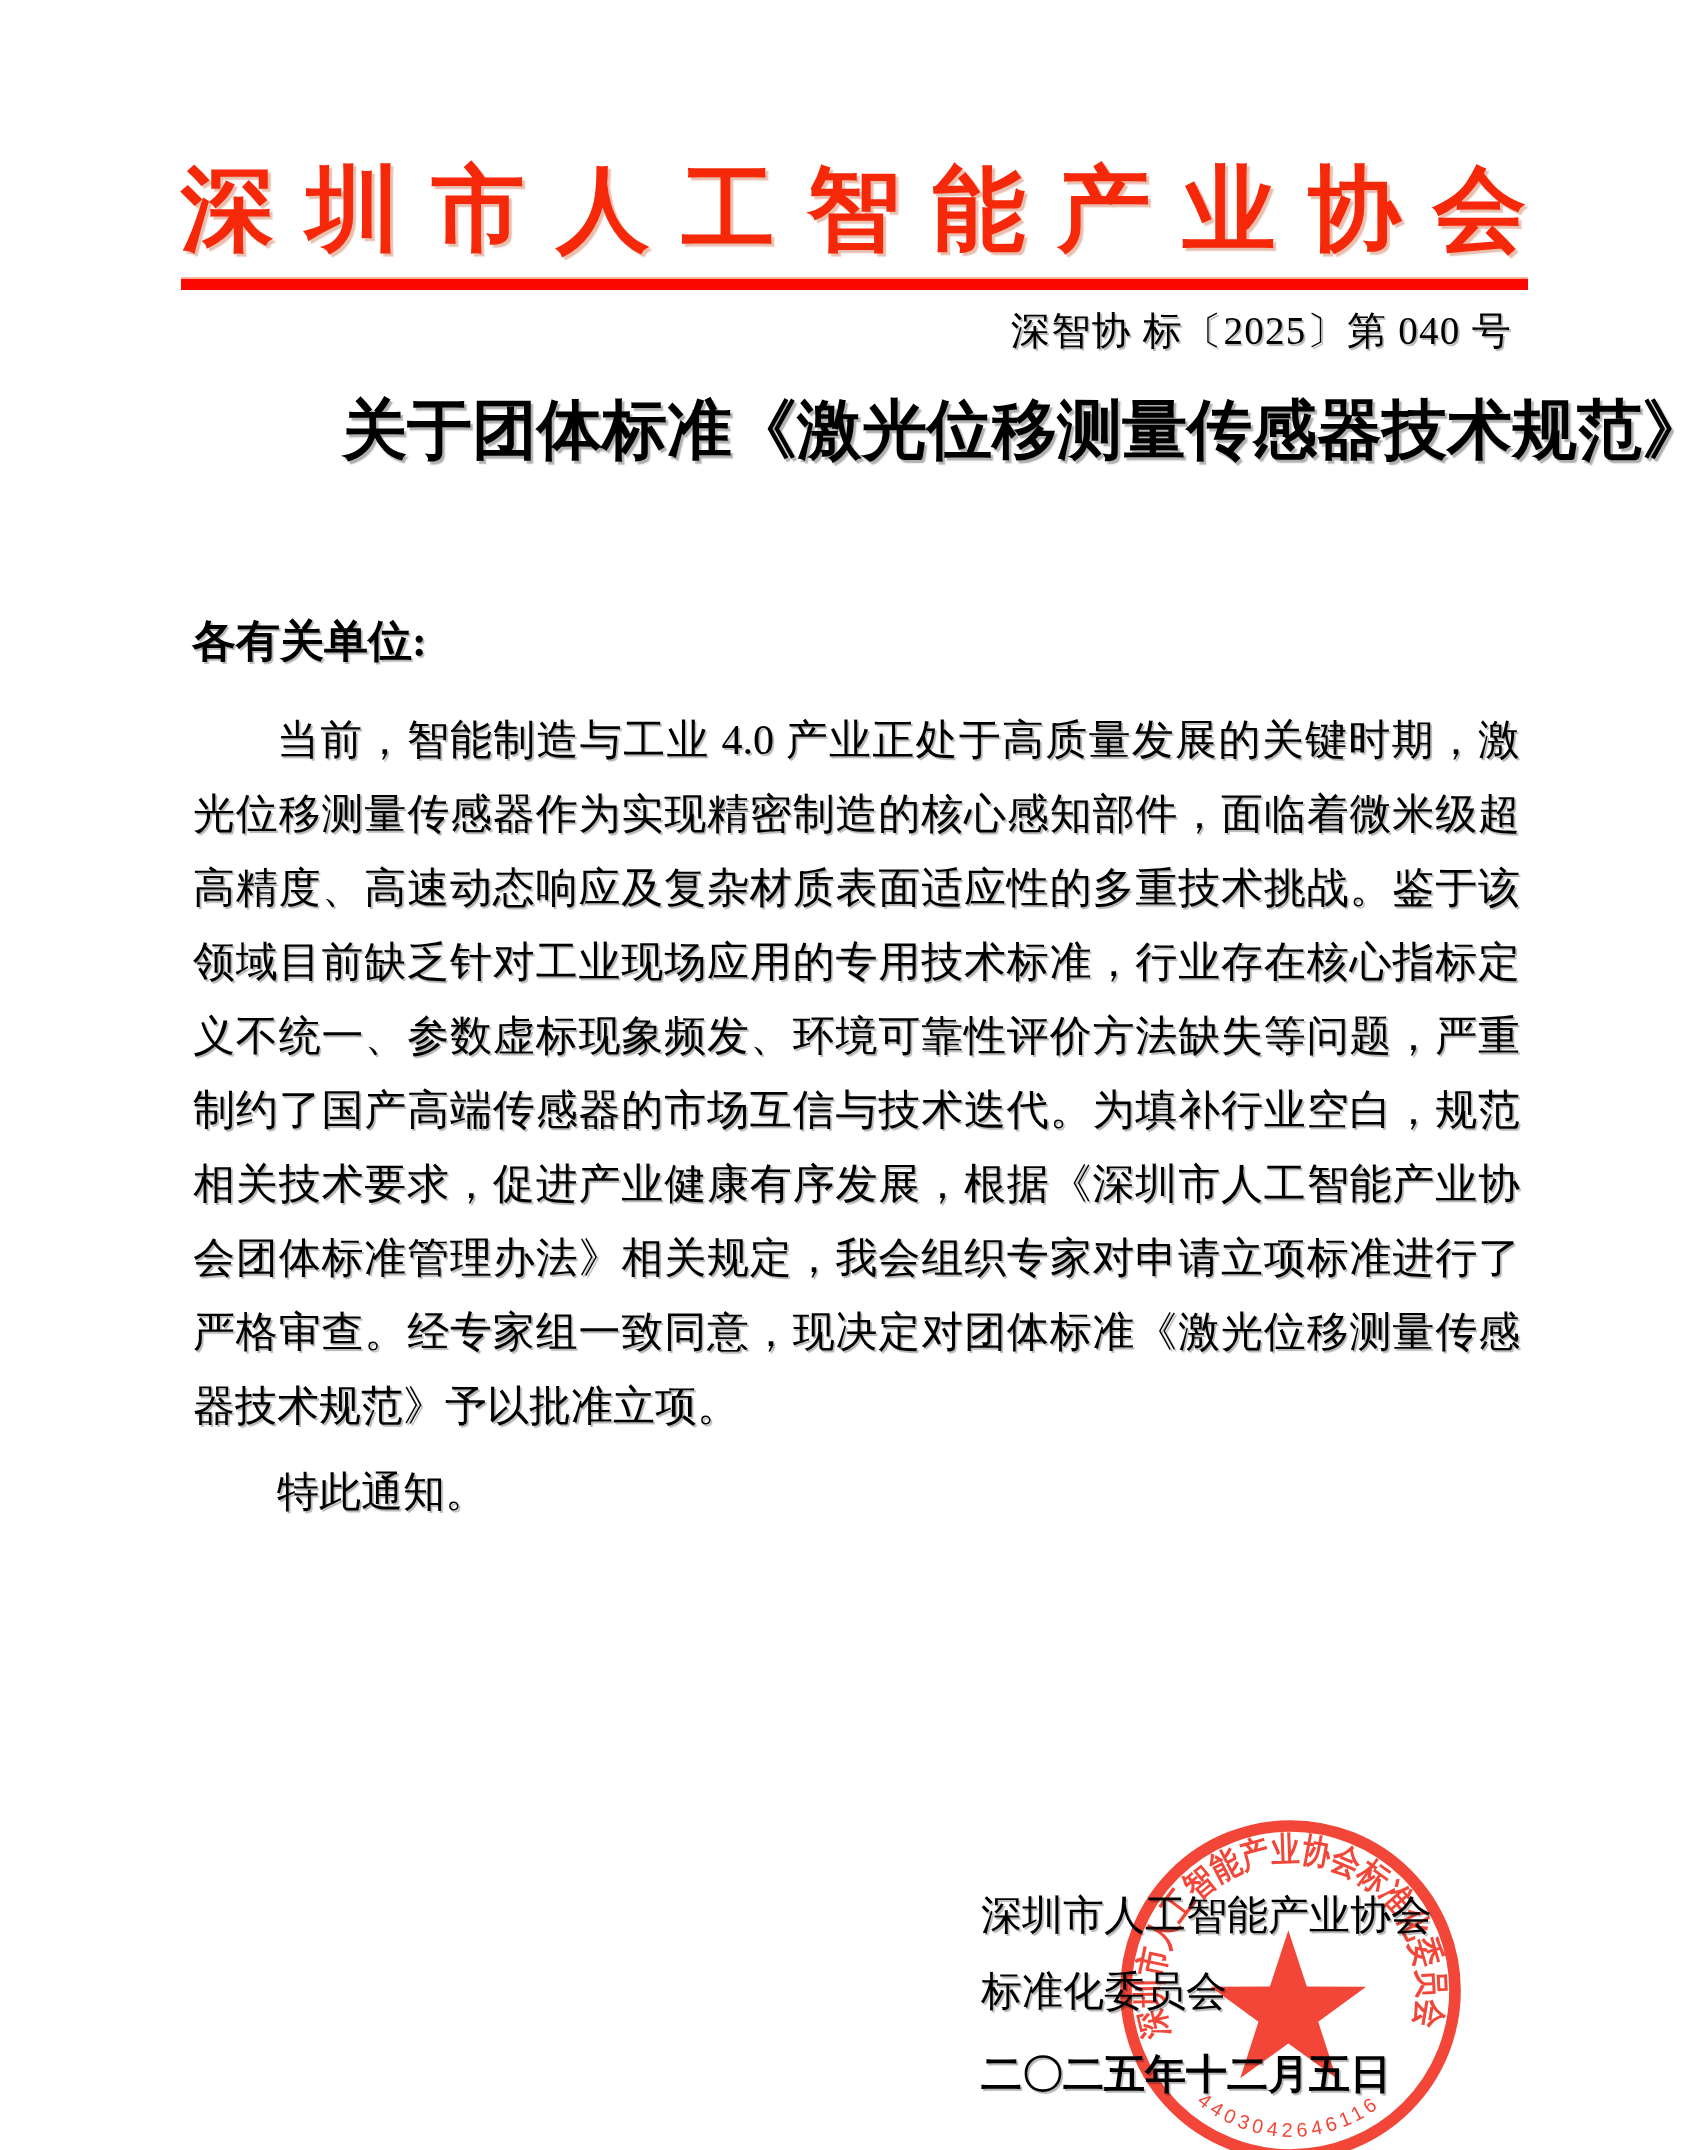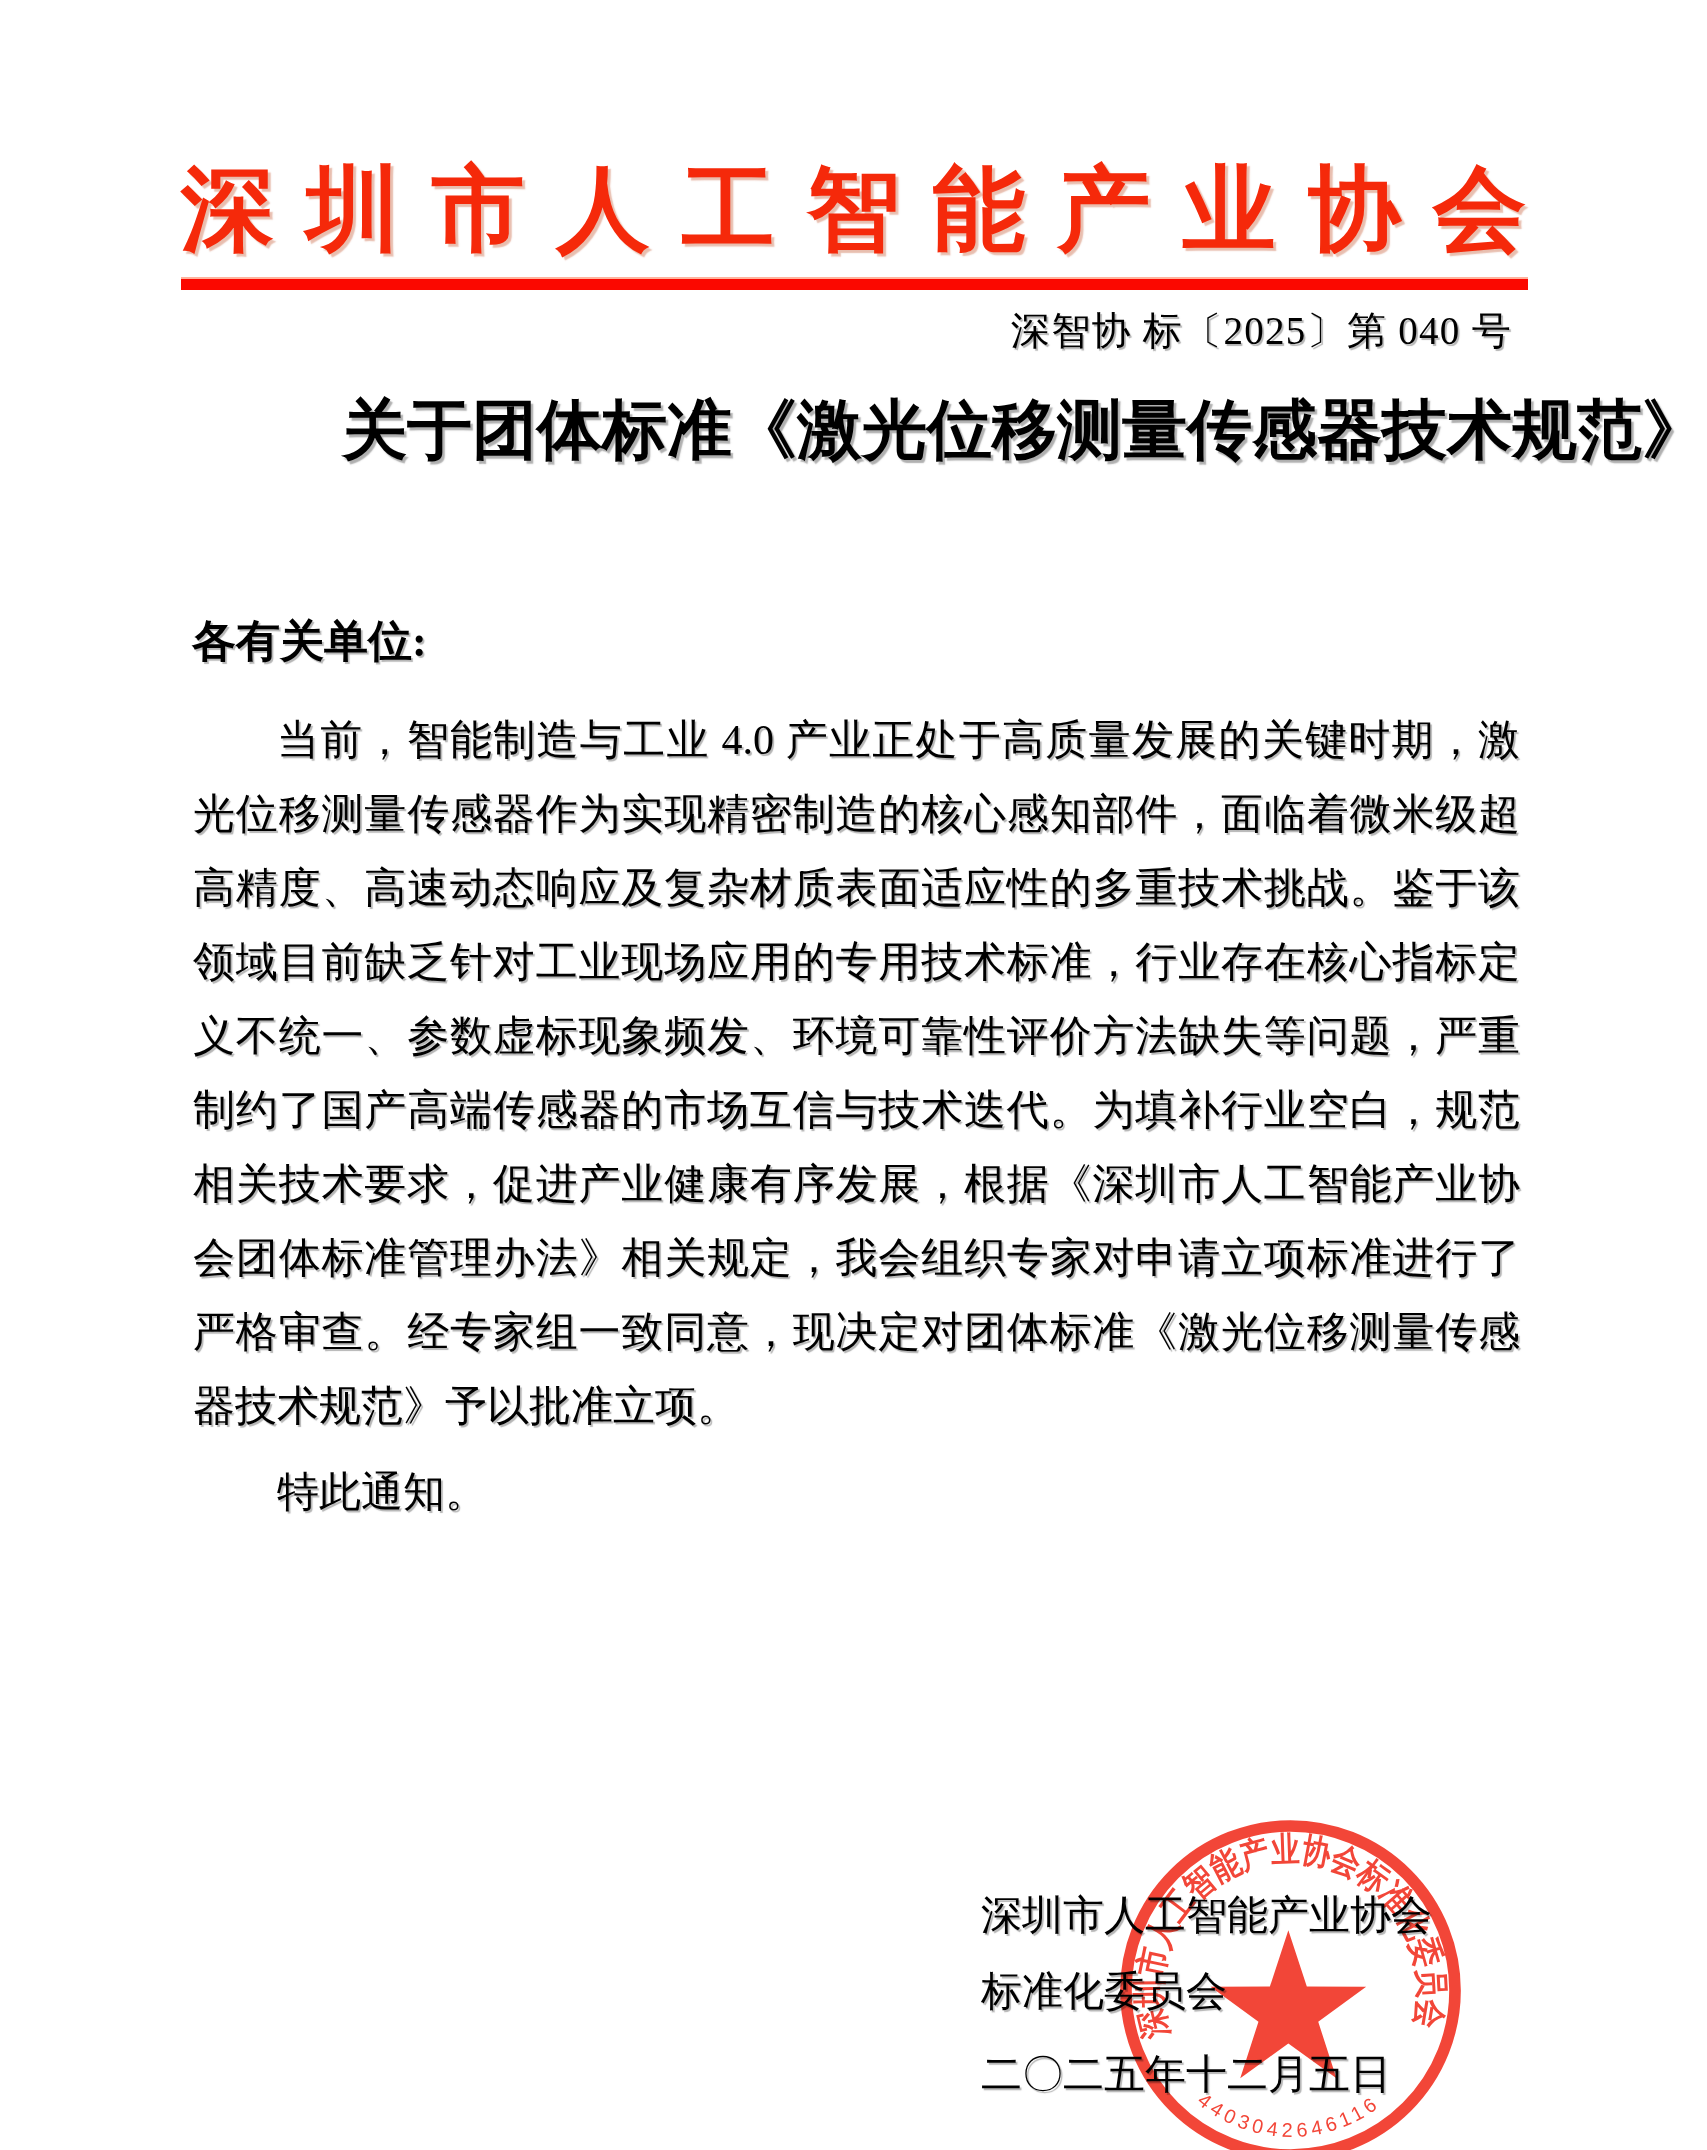--- a/index.html
+++ b/index.html
@@ -40,21 +40,21 @@
     text-shadow:1.7px 2.2px 0.9px rgba(110,110,110,.5);
   }
   .body-block p{margin:12px;text-indent:2em;}
   .closing{margin-top:76px;}
   .signature{
     position:absolute;left:981px;width:619px;top:1890px;
     text-align:left;font-size:41px;line-height:51px;
     text-shadow:1.7px 2.2px 0.9px rgba(110,110,110,.5);
   }
   .sig-committee{margin-top:25px;}
-  .sig-date{margin-top:32px;}
+  .sig-date{margin-top:32px;font-weight:bold;}
   .stamp{
     position:absolute;left:1101px;top:1801px;width:379px;height:379px;
     mix-blend-mode:multiply;opacity:.94;
   }
 </style>
 </head>
 <body>
 
 <div class="page">
 

